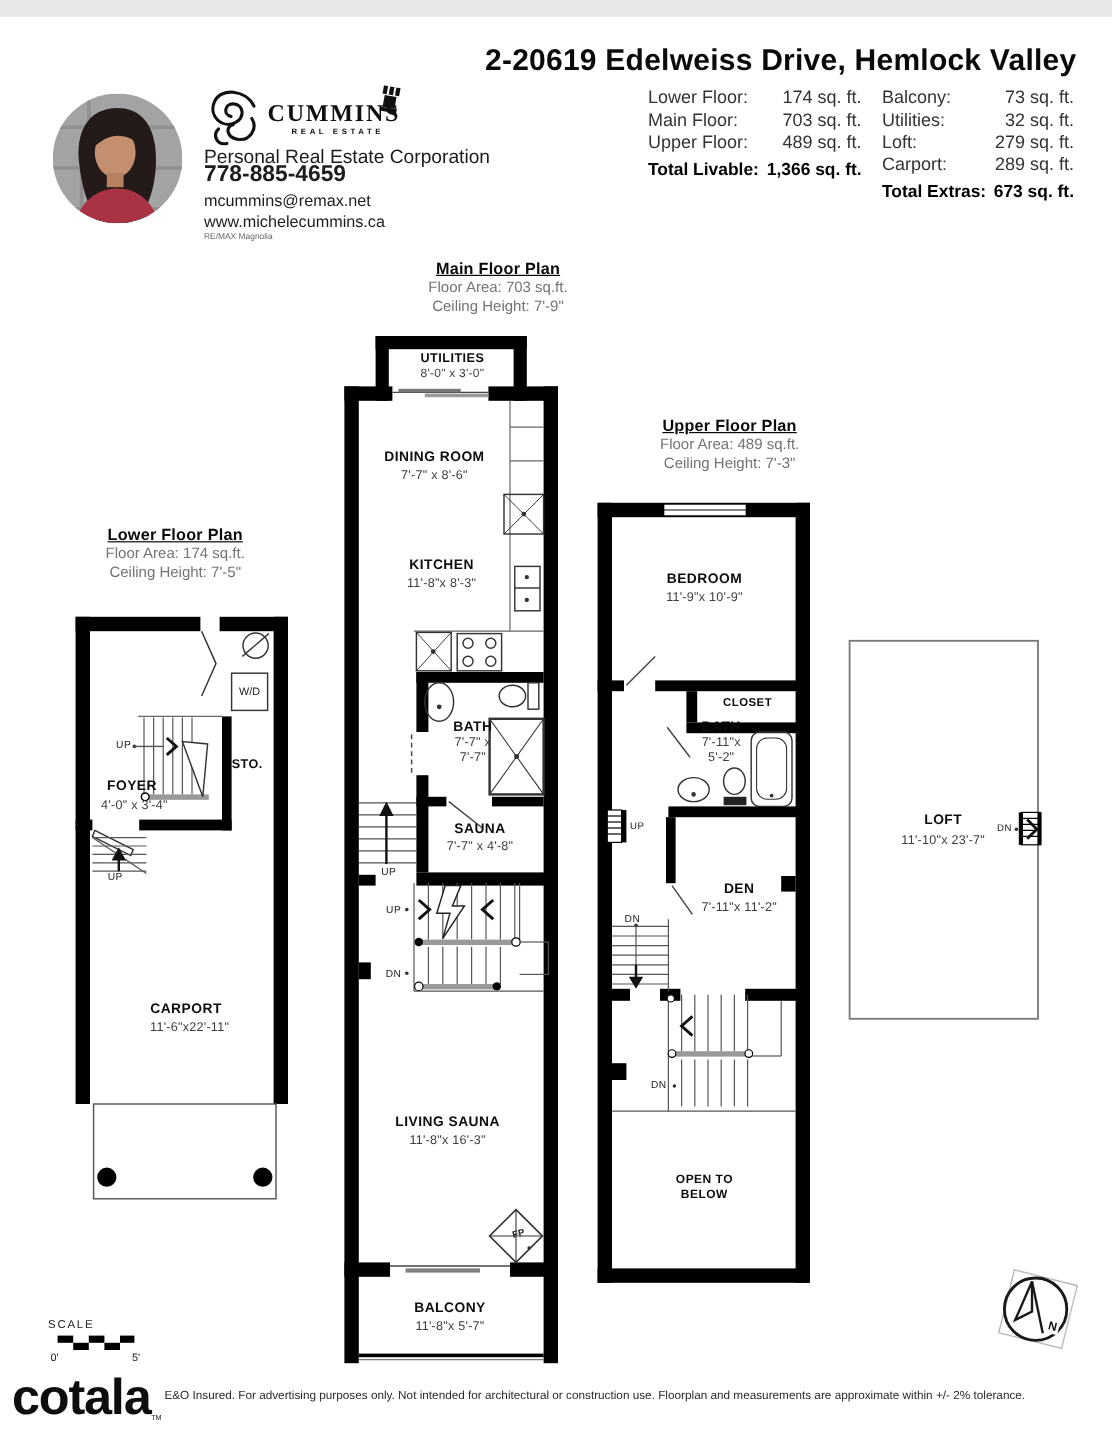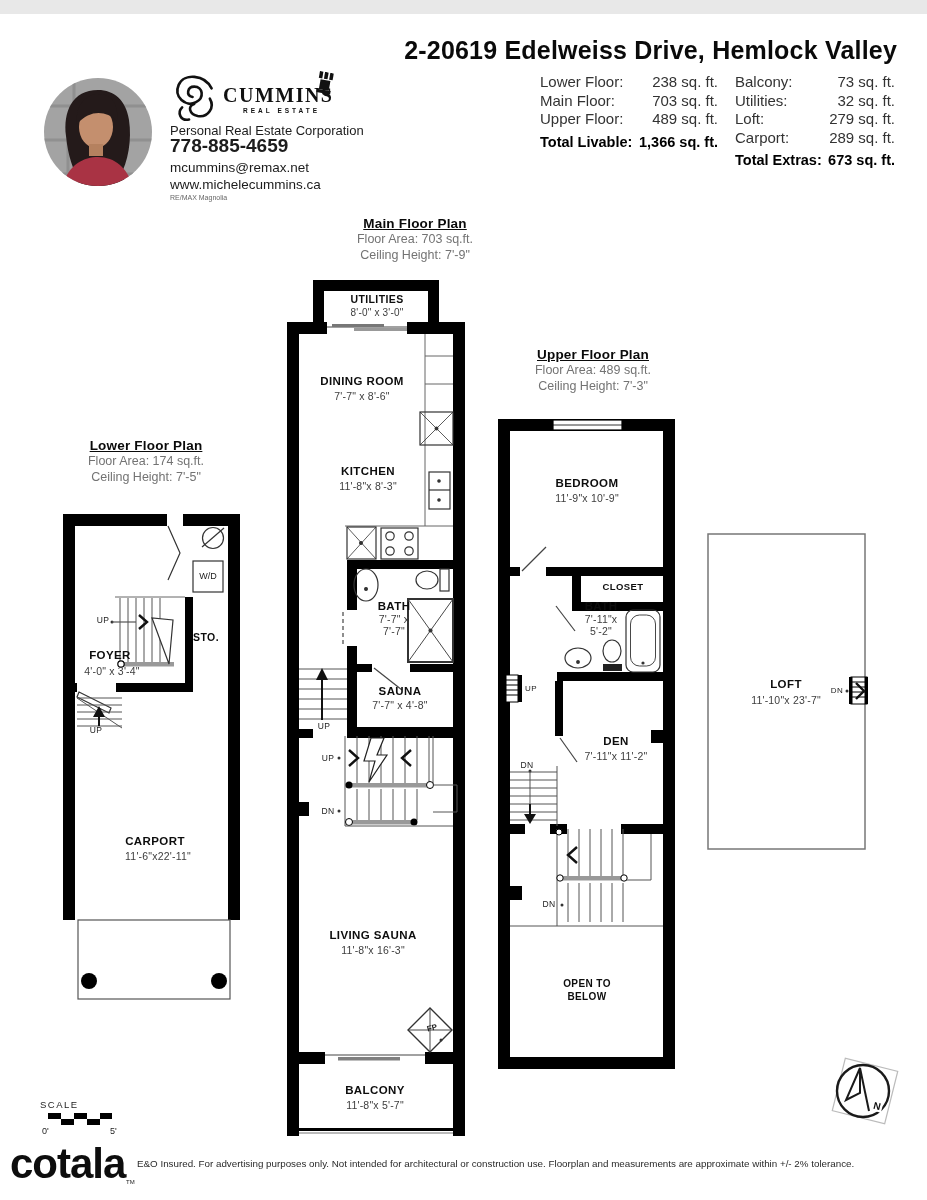--- a/index.html
+++ b/index.html
@@ -76,30 +76,30 @@
       <g fill="#111">
         <rect x="2" y="18" width="14" height="3.5"></rect>
           <rect x="4" y="8" width="10" height="10"></rect>
         <rect x="2" y="0" width="3.5" height="7"></rect>
           <rect x="7.2" y="0" width="3.6" height="7"></rect>
           <rect x="12.5" y="0" width="3.5" height="7"></rect>
       </g>
     </svg>
   </div>
 
-  <div class="agent-line" style="top:109px;font-size:13px">Personal Real Estate Corporation</div>
+  <div class="agent-line" style="top:109px;font-size:16px">Personal Real Estate Corporation</div>
   <div class="agent-line" style="top:121px;font-size:19px;font-weight:bold">778-885-4659</div>
   <div class="agent-line" style="top:146px;font-size:13.5px">mcummins@remax.net</div>
   <div class="agent-line" style="top:163px;font-size:13.5px">www.michelecummins.ca</div>
   <div class="agent-line" style="top:180px;font-size:7px;color:#666">RE/MAX Magnolia</div>
 
   <div class="areas-col" style="left:540px;top:59px;width:178px">
     <div class="arow">
         <span>Lower Floor:</span>
-        <span class="aval">238 sq. ft.</span>
+        <span class="aval">174 sq. ft.</span>
       </div>
     <div class="arow">
         <span>Main Floor:</span>
         <span class="aval">703 sq. ft.</span>
       </div>
     <div class="arow">
         <span>Upper Floor:</span>
         <span class="aval">489 sq. ft.</span>
       </div>
     <div class="arow total">
@@ -133,21 +133,21 @@
   <div class="planhdr" style="left:415px;top:202px">
     <div class="t">Main Floor Plan</div>
     <div class="s">Floor Area: 703 sq.ft.</div>
     <div class="s">Ceiling Height: 7'-9"</div>
   </div>
   <div class="planhdr" style="left:146px;top:424px">
     <div class="t">Lower Floor Plan</div>
     <div class="s">Floor Area: 174 sq.ft.</div>
     <div class="s">Ceiling Height: 7'-5"</div>
   </div>
-  <div class="planhdr" style="left:593px;top:333px">
+  <div class="planhdr" style="left:608px;top:333px">
     <div class="t">Upper Floor Plan</div>
     <div class="s">Floor Area: 489 sq.ft.</div>
     <div class="s">Ceiling Height: 7'-3"</div>
   </div>
 
   <svg class="abs" style="left:0;top:0" width="927" height="1200" viewBox="0 0 927 1200">
 
     <g fill="#000">
       <rect x="313" y="266" width="126" height="11"></rect>
       <rect x="313" y="266" width="11" height="54"></rect>

